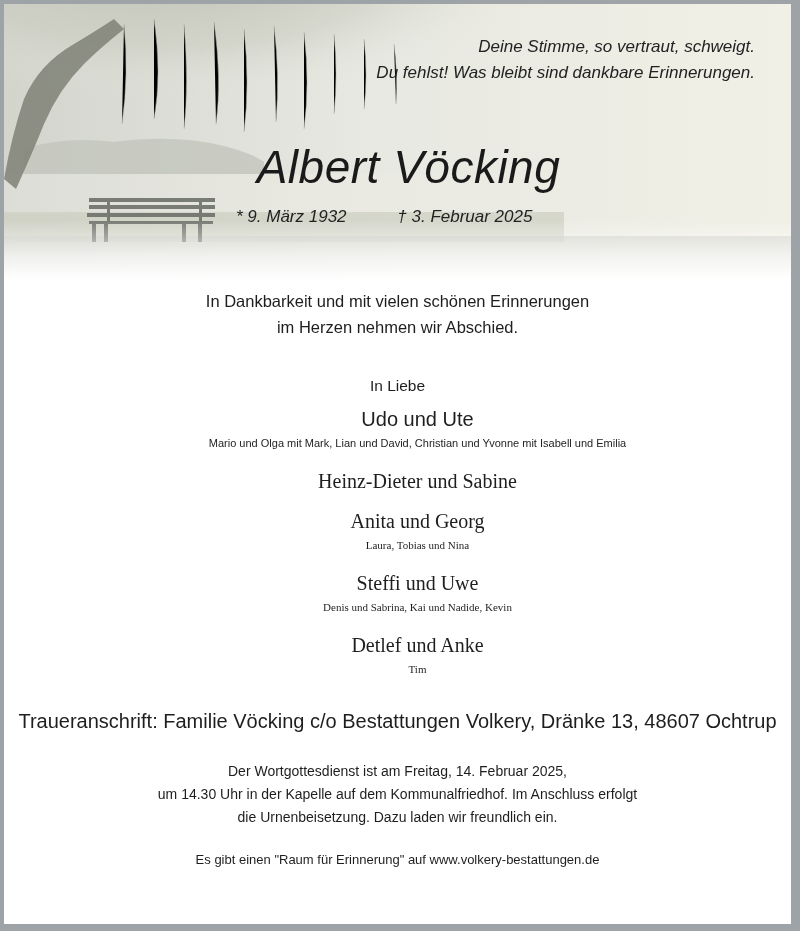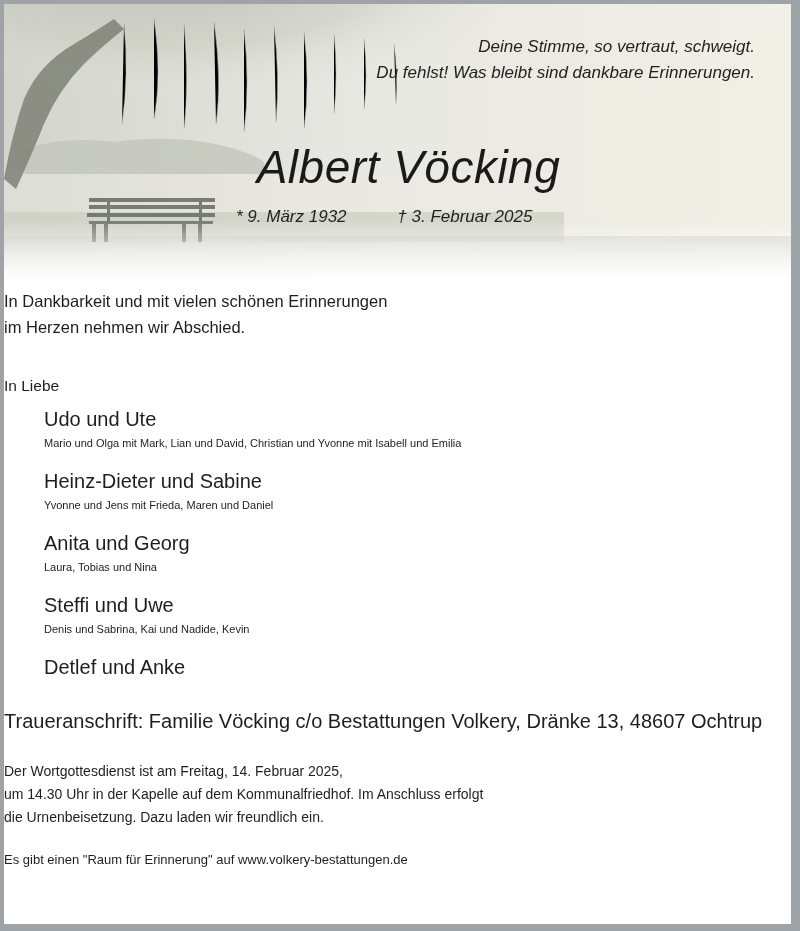--- a/index.html
+++ b/index.html
@@ -57,27 +57,28 @@
     left: 232px; top: 203px;
     font-size: 17px;
     color: #222;
     white-space: nowrap;
     font-style: italic;
   }
   .dates .death { margin-left: 46px; }
   .body {
     position: absolute;
     left: 0; top: 276px; width: 787px;
+    text-align: center;
   }
   .intro { font-size: 16.5px; line-height: 26px; margin-top: 8px; }
   .in-liebe { font-size: 15.5px; margin-top: 36px; line-height: 20px; }
   .fam { margin-top: 10px; padding-left: 40px; }
   .fam .head { font-size: 20px; line-height: 26px; }
   .fam .kids { font-size: 11px; line-height: 22px; }
-  .fam + .fam { margin-top: 14px; }
+  .fam + .fam { margin-top: 14px; font-family: Liberation Serif, serif; }
   .address { font-size: 20px; margin-top: 30px; line-height: 22px; white-space: nowrap; }
   .service { font-size: 14px; line-height: 23px; margin-top: 28px; }
   .footer-note { font-size: 13px; margin-top: 22px; line-height: 18px; }
 </style>
 </head>
 <body>
 
 <div class="card">
 
   <div class="header">
@@ -159,32 +160,32 @@
     </div>
 
     <div class="in-liebe">In Liebe</div>
 
     <div class="fam">
       <div class="head">Udo und Ute</div>
       <div class="kids">Mario und Olga mit Mark, Lian und David, Christian und Yvonne mit Isabell und Emilia</div>
     </div>
     <div class="fam">
       <div class="head">Heinz-Dieter und Sabine</div>
-      <div class="kids">Yvonne und Jens mit Frieda, Maren und Daniel</div>
     </div>
     <div class="fam">
       <div class="head">Anita und Georg</div>
       <div class="kids">Laura, Tobias und Nina</div>
     </div>
     <div class="fam">
       <div class="head">Steffi und Uwe</div>
       <div class="kids">Denis und Sabrina, Kai und Nadide, Kevin</div>
     </div>
     <div class="fam">
       <div class="head">Detlef und Anke</div>
+      <div class="kids">Tim</div>
     </div>
 
     <div class="address">Traueranschrift: Familie Vöcking c/o Bestattungen Volkery, Dränke 13, 48607 Ochtrup</div>
 
     <div class="service">
       <div>Der Wortgottesdienst ist am Freitag, 14. Februar 2025,</div>
       <div>um 14.30 Uhr in der Kapelle auf dem Kommunalfriedhof. Im Anschluss erfolgt</div>
       <div>die Urnenbeisetzung. Dazu laden wir freundlich ein.</div>
     </div>
 

